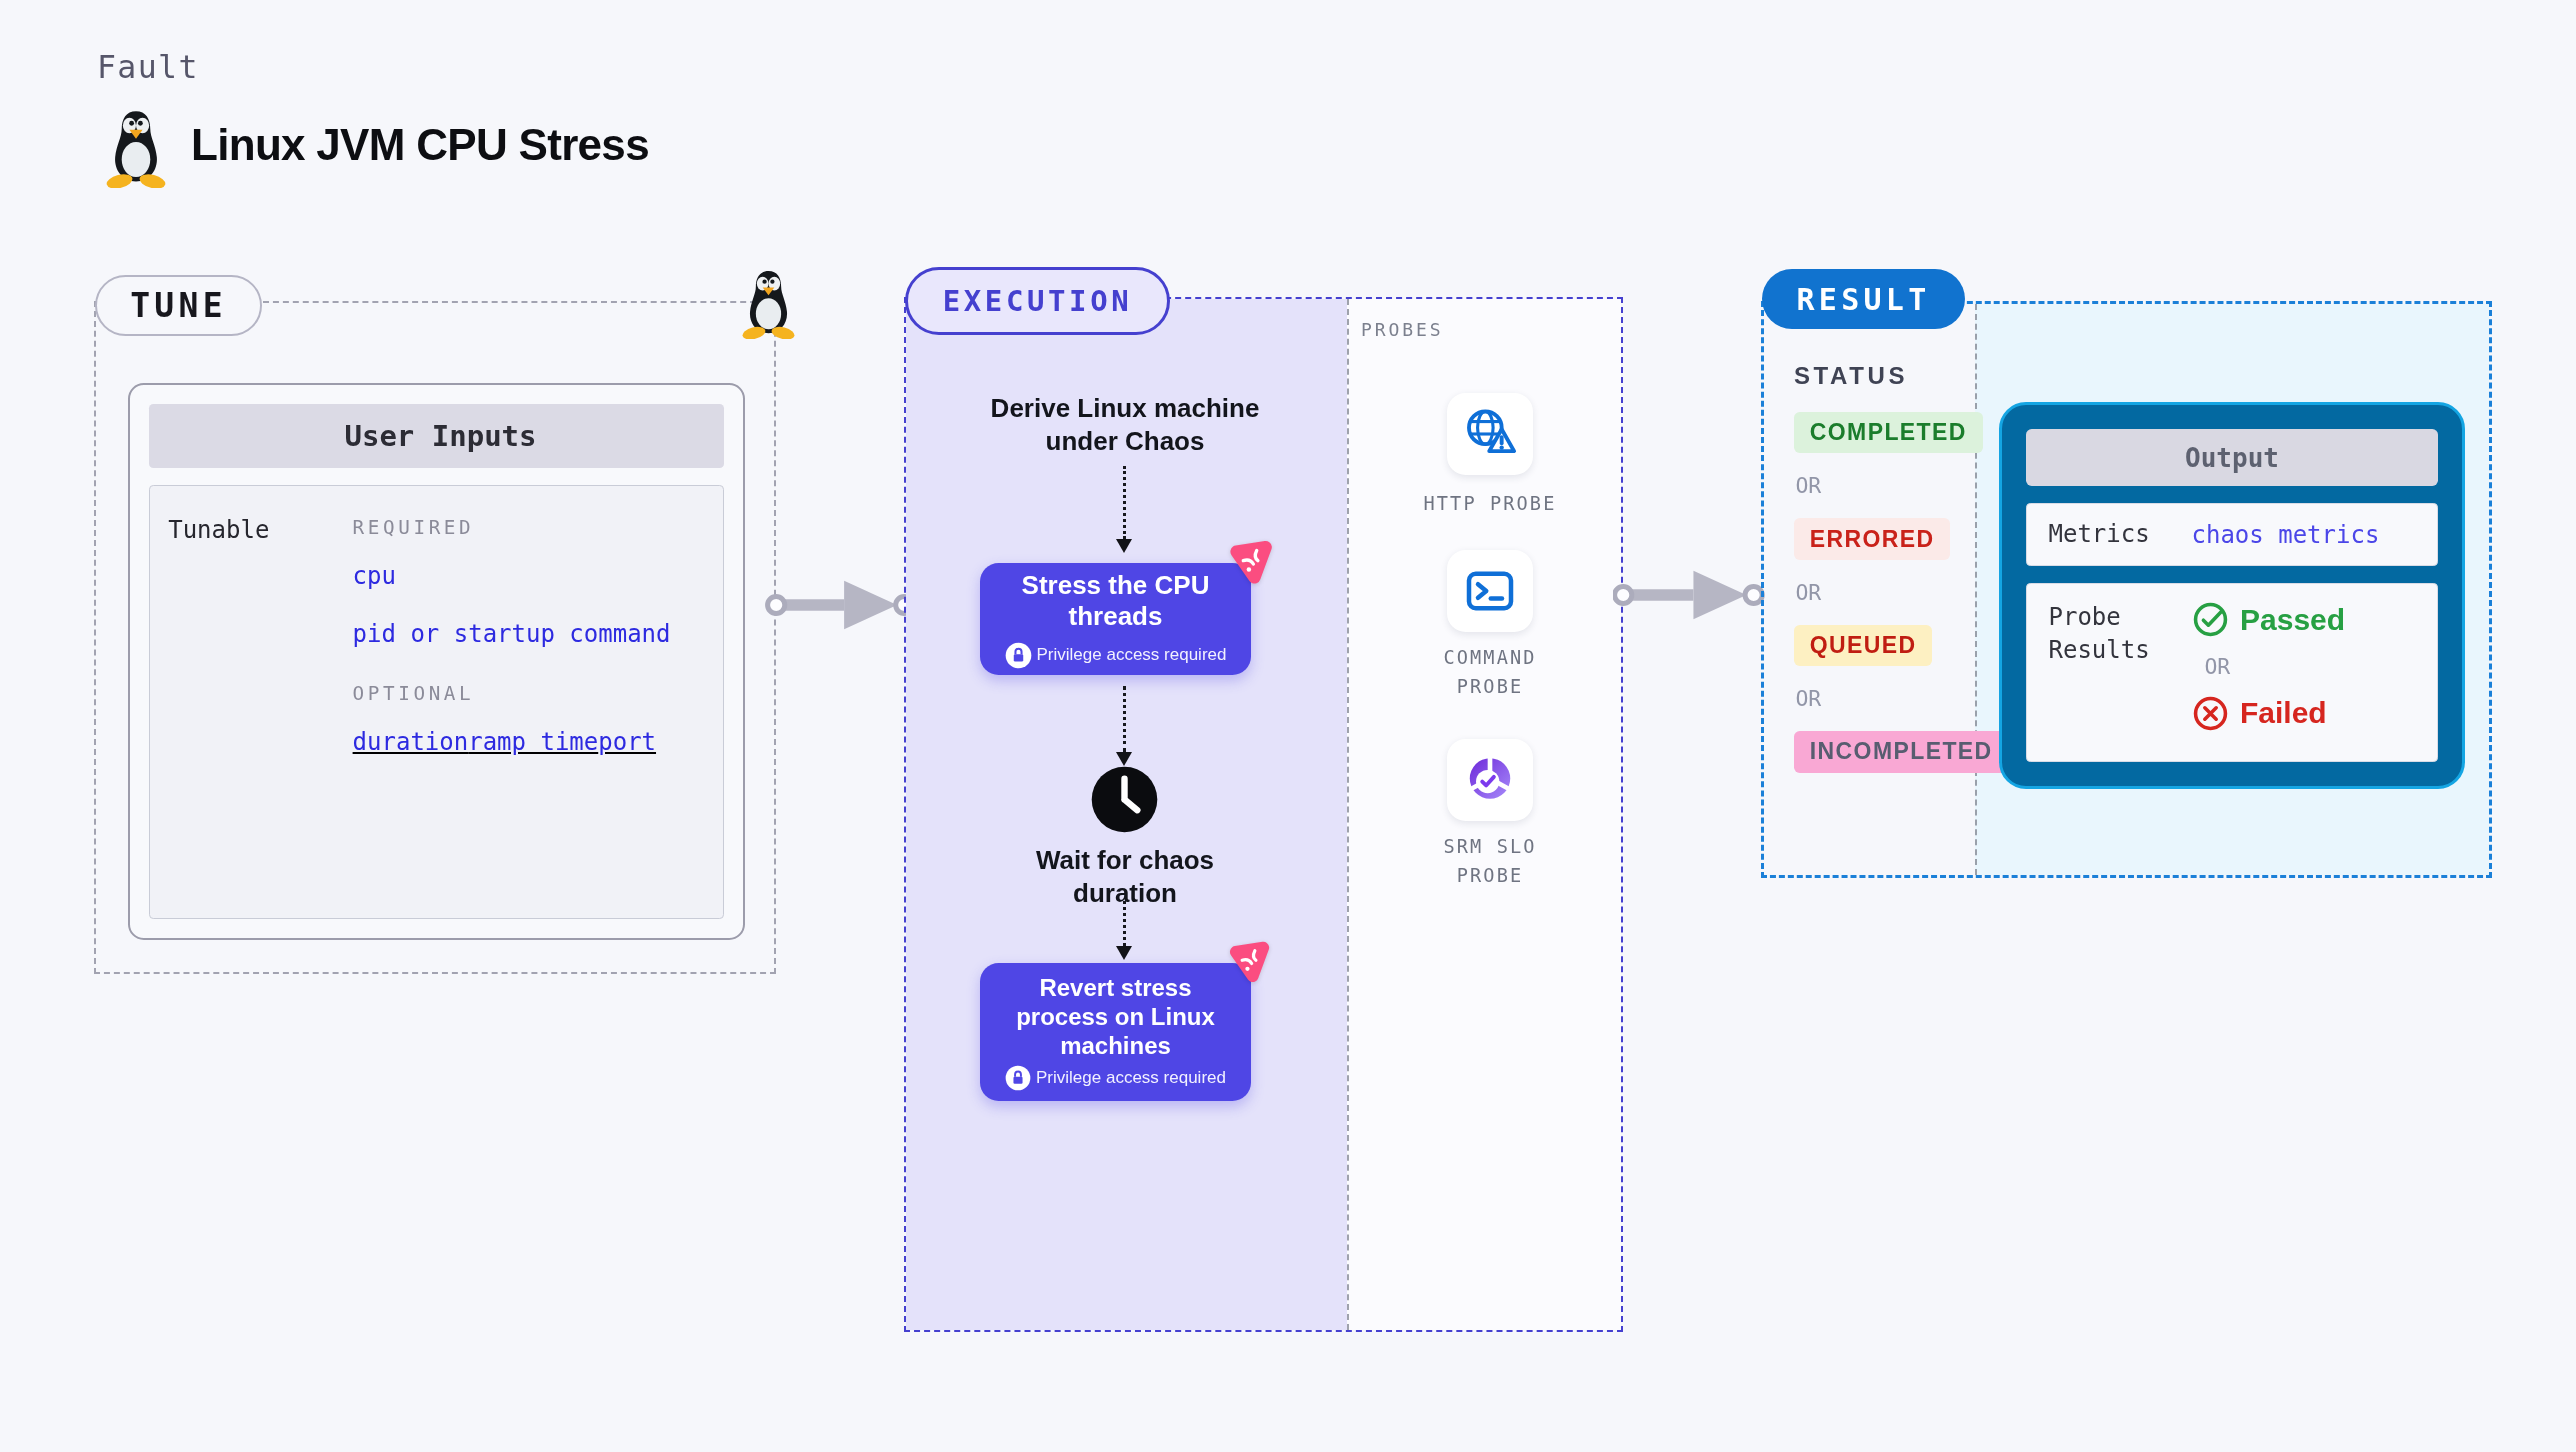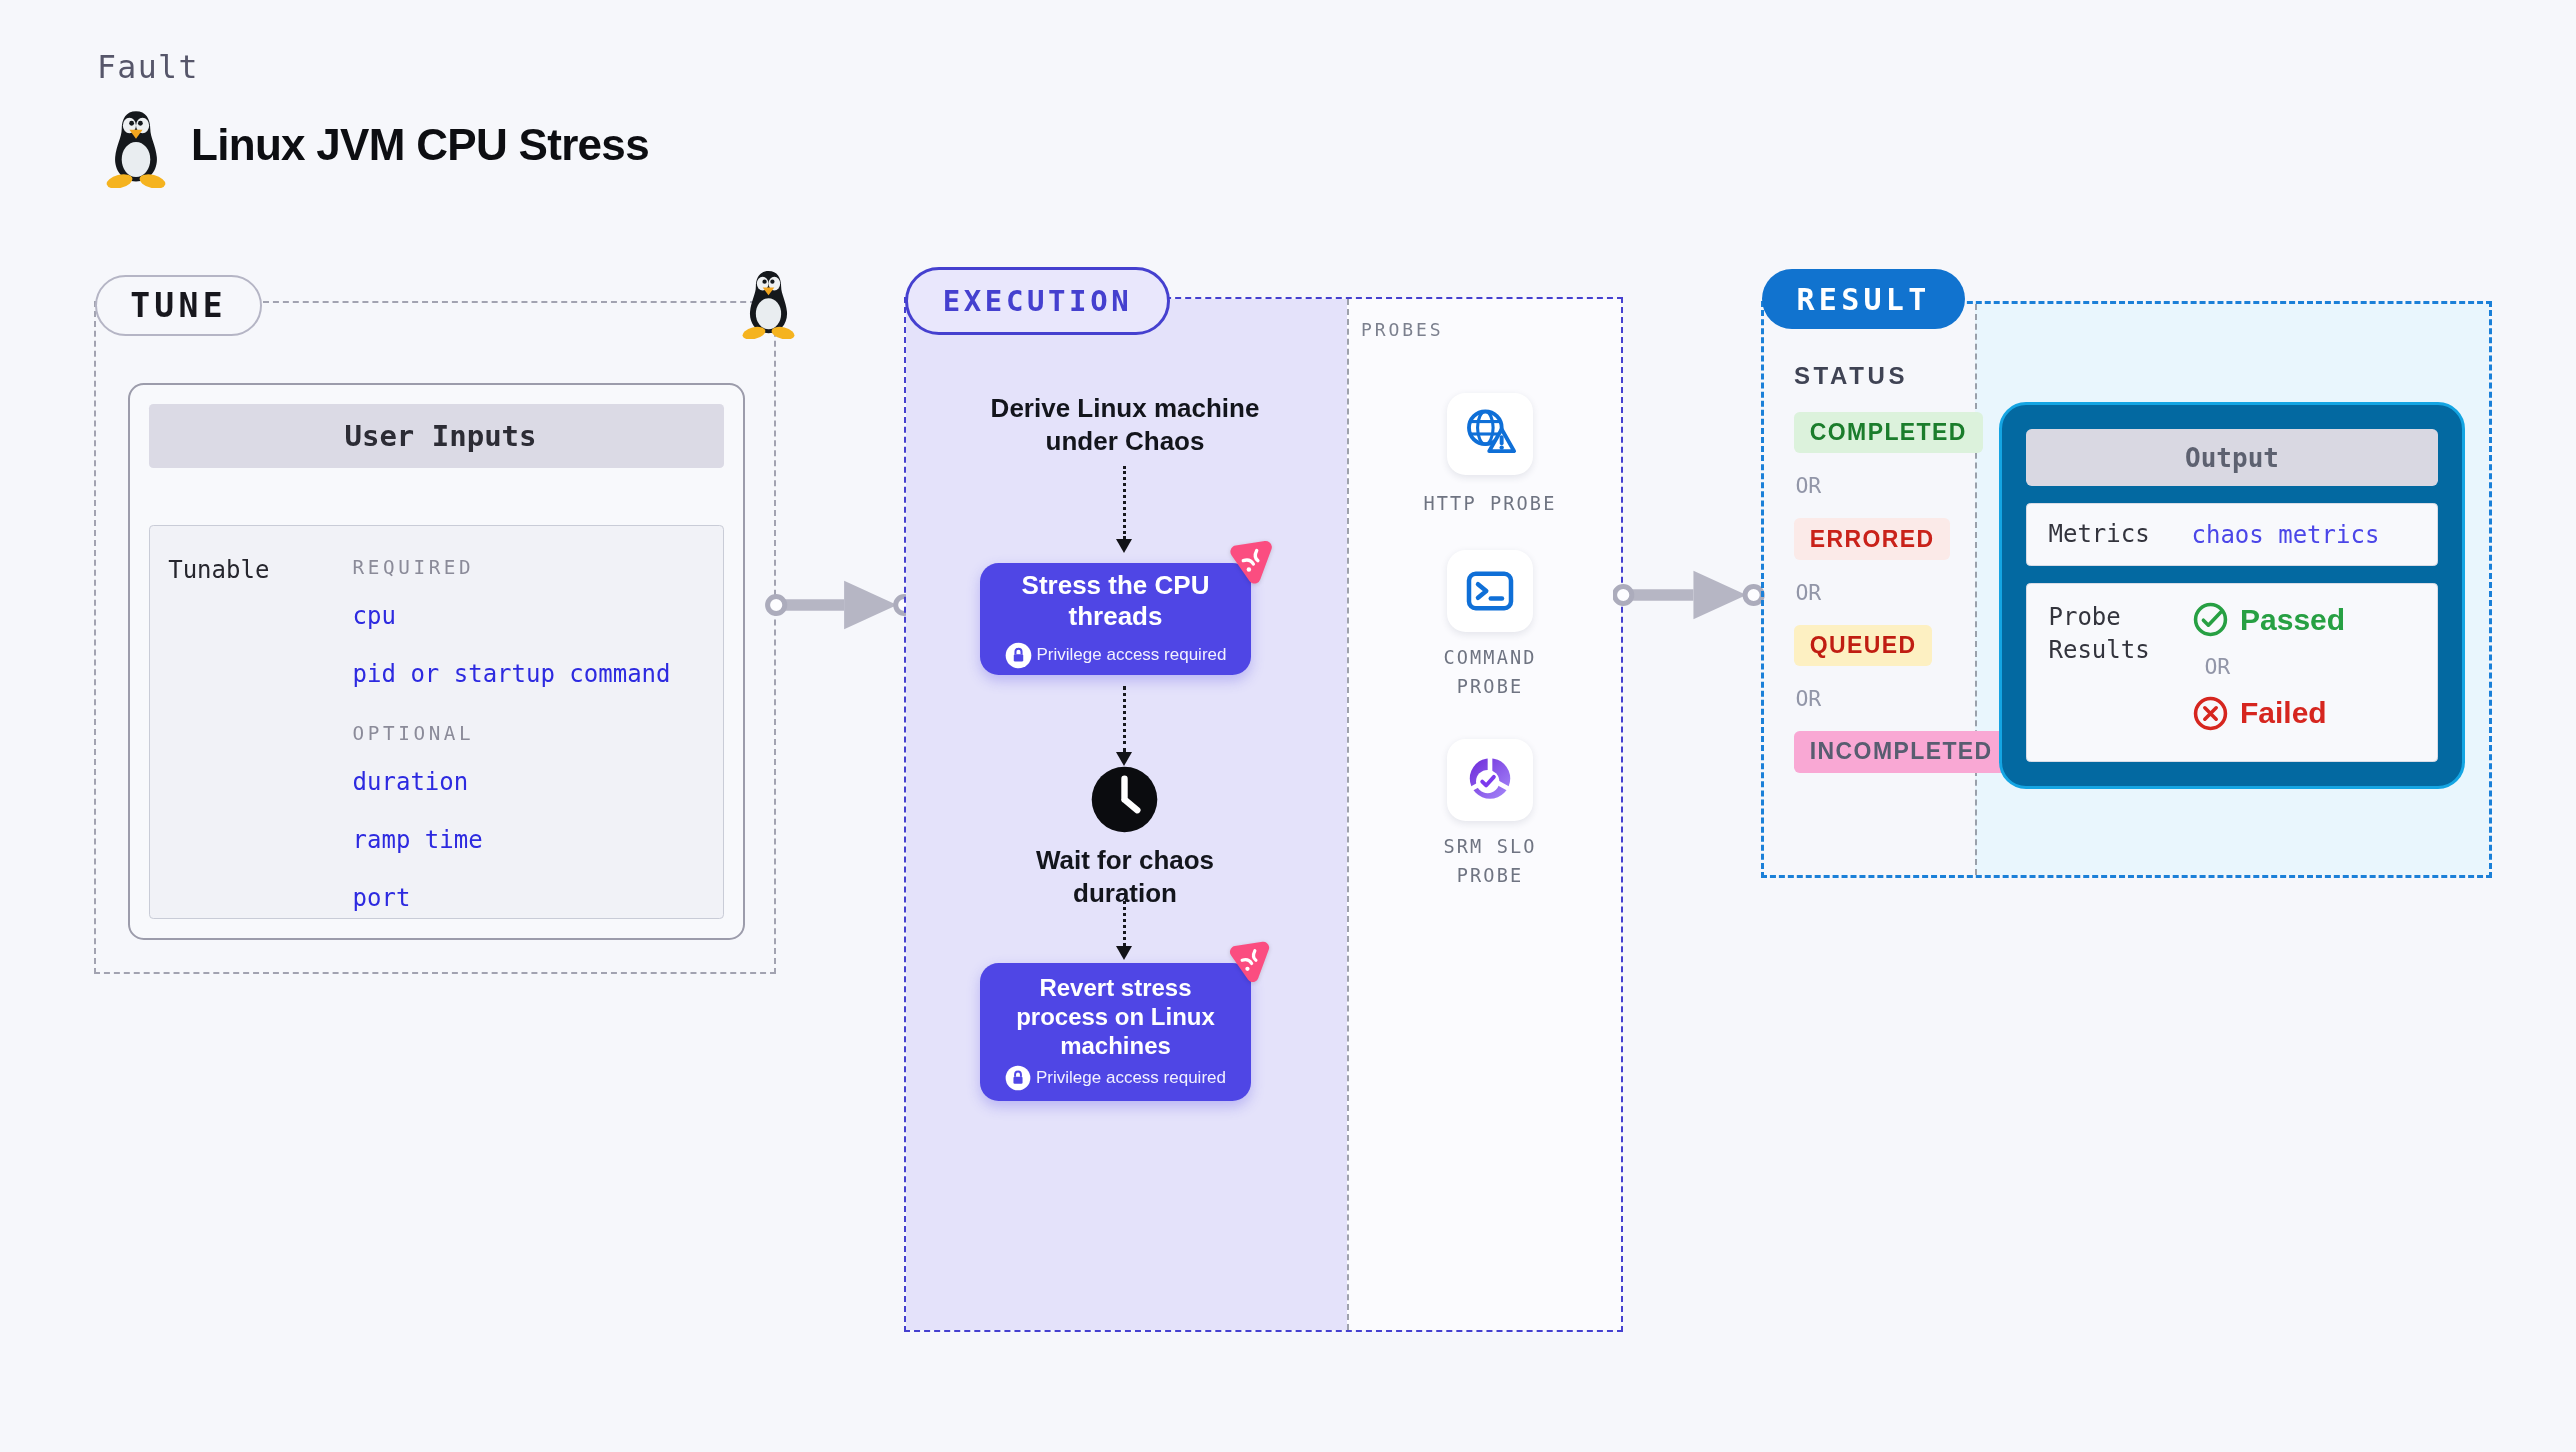--- a/index.html
+++ b/index.html
@@ -28,21 +28,21 @@
              font-size:33px;letter-spacing:4.3px;color:#17171d;}
   .exec-pill{left:905px;top:267px;width:259px;height:62px;background:#e9e7fc;border:3.6px solid #4540cf;
              font-size:29px;letter-spacing:3.6px;color:#4540cf;}
   .result-pill{left:1762px;top:269px;width:203px;height:60px;background:#1173cf;
              font-size:30px;letter-spacing:4.3px;color:#ffffff;}
 
   
   .inputs-card{left:128px;top:383px;width:617px;height:557px;background:#f8f9fc;border:2.9px solid #9c9cab;border-radius:15.8px;box-sizing:border-box;}
   .inputs-header{position:absolute;left:18.6px;right:18.6px;top:18.6px;height:64px;background:#dbdae5;border-radius:4.3px;
                  display:flex;align-items:center;justify-content:center;font-size:29px;font-weight:bold;color:#2c2c35;padding-left:8px;}
-  .inputs-panel{position:absolute;left:18.6px;right:18.6px;top:100px;bottom:18.6px;background:#f1f2f7;border:1.4px solid #c9ccd7;border-radius:4.3px;box-sizing:border-box;margin-top:40px;}
+  .inputs-panel{position:absolute;left:18.6px;right:18.6px;top:100px;bottom:18.6px;background:#f1f2f7;border:1.4px solid #c9ccd7;border-radius:4.3px;box-sizing:border-box;}
   .tunable-label{position:absolute;left:18.6px;top:30px;font-size:24px;color:#26262e;}
   .tunables-col{position:absolute;left:203px;top:30px;display:flex;flex-direction:column;}
   .group-label{font-size:19.3px;letter-spacing:3.6px;color:#8b8b99;margin-bottom:23px;}
   .group-label.opt{margin-top:4.3px;}
   .tunable-link{font-size:24px;color:#2d2ae0;margin-bottom:30px;}
 
   
   .flow-text{width:272px;text-align:center;font-size:26px;line-height:33px;font-weight:bold;color:#13151c;}
   .chaos-node{width:271px;background:#4f46e5;border-radius:18.6px;box-shadow:0 5.7px 13px rgba(79,70,229,.28);
               display:flex;flex-direction:column;align-items:center;justify-content:center;box-sizing:border-box;}
@@ -123,21 +123,21 @@
     <div class="inputs-header mono">User Inputs</div>
     <div class="inputs-panel">
       <div class="tunable-label mono">Tunable</div>
       <div class="tunables-col">
         <div class="group-label mono">REQUIRED</div>
         <div style="display:flex;flex-direction:column;">
             <div class="tunable-link mono">cpu</div>
             <div class="tunable-link mono">pid or startup command</div>
           </div>
         <div class="group-label opt mono">OPTIONAL</div>
-        <div style="display:flex;flex-direction:column;">
+        <div style="display:flex;flex-direction:row;text-decoration:underline;">
             <div class="tunable-link mono">duration</div>
             <div class="tunable-link mono">ramp time</div>
             <div class="tunable-link mono">port</div>
           </div>
       </div>
     </div>
   </div>
 
   <svg class="abs" style="left:759px;top:562px" width="156" height="86" viewBox="0 0 218 120">
     <rect x="24" y="52" width="95" height="16" fill="#b6b6c4"></rect>

